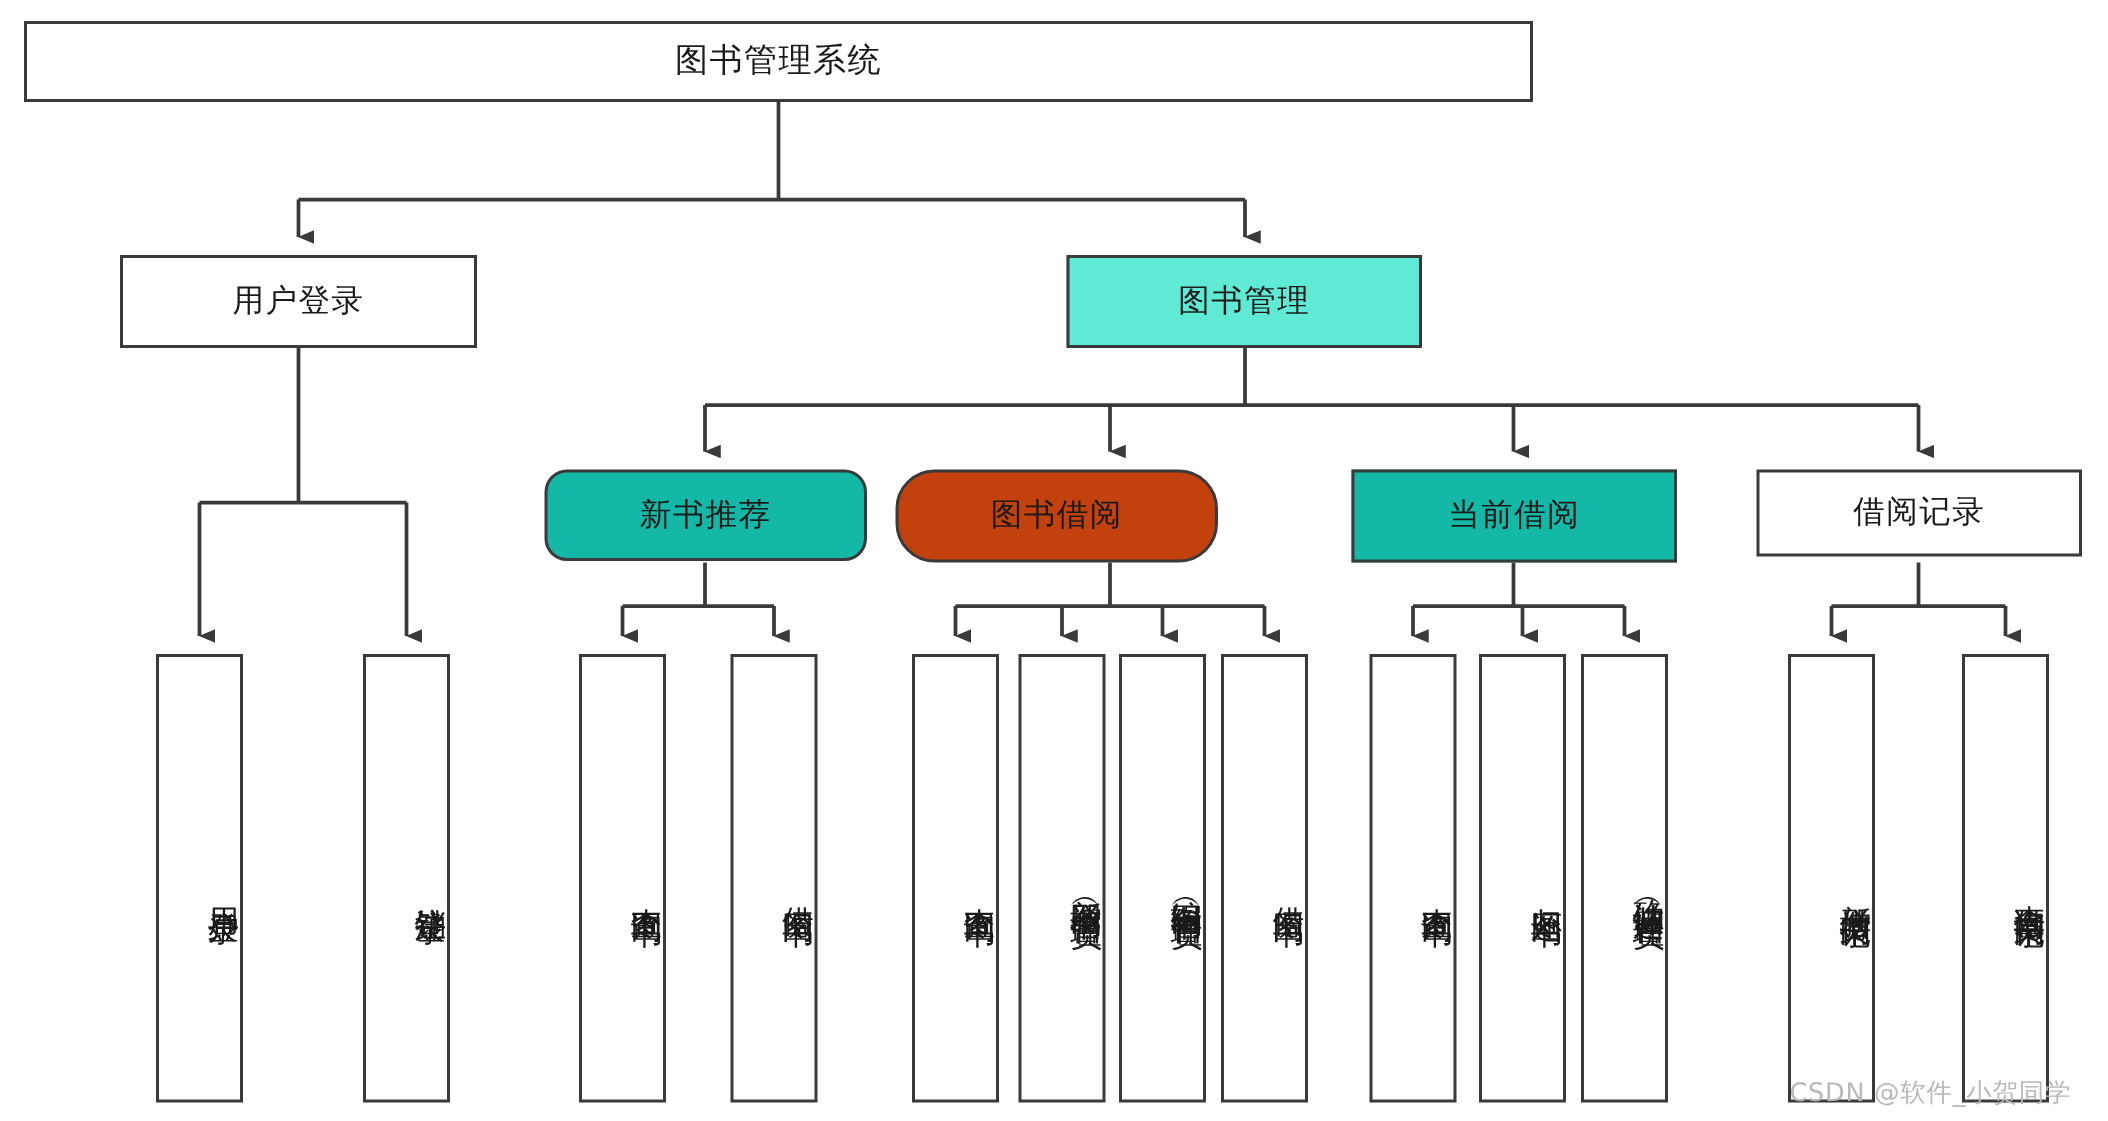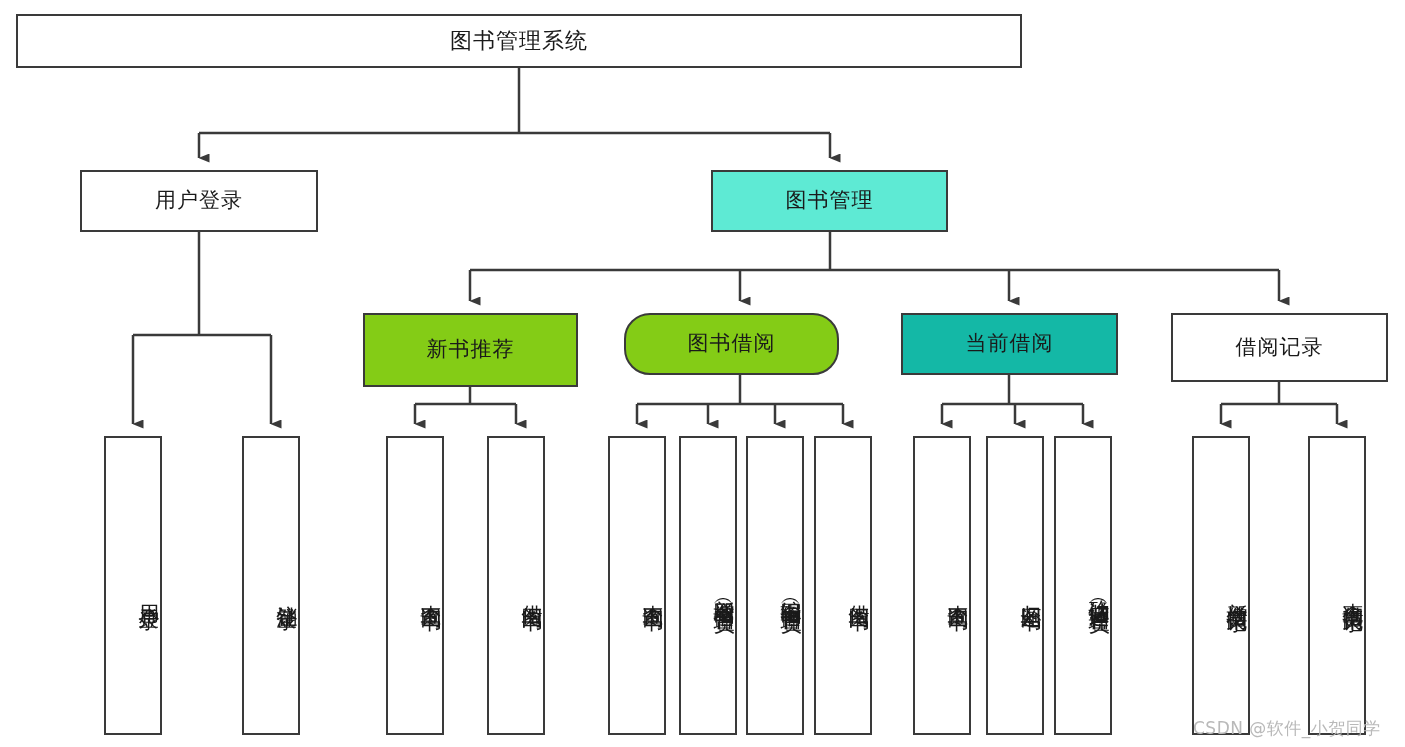--- a/index.html
+++ b/index.html
@@ -129,30 +129,30 @@
     <span>图书管理系统</span>
   </div>
 
   <div class="node horiz" id="node-l2-0" style="left: 80px; top: 170px; width: 238px; height: 62px; border-color: rgb(58, 58, 58); background: rgb(255, 255, 255); color: rgb(26, 26, 26);">
     <span>用户登录</span>
   </div>
   <div class="node horiz" id="node-l2-1" style="left: 711px; top: 170px; width: 237px; height: 62px; border-color: rgb(58, 58, 58); background: #5eead4; color: rgb(26, 26, 26);">
     <span>图书管理</span>
   </div>
 
-  <div class="node horiz" id="node-l3-0" style="left: 363px; top: 313px; width: 215px; height: 74px; border-color: rgb(58, 58, 58); background: #84cc16; color: rgb(26, 26, 26);">
+  <div class="node horiz" id="node-l3-0" style="left: 363px; top: 313px; width: 215px; height: 61px; border-color: rgb(58, 58, 58); background: #14b8a6; color: rgb(26, 26, 26); border-radius: 15px;">
     <span>新书推荐</span>
   </div>
-  <div class="node horiz" id="node-l3-1" style="left: 624px; top: 313px; width: 215px; height: 62px; border-color: rgb(58, 58, 58); background: #84cc16; color: rgb(26, 26, 26); border-radius: 26px;">
+  <div class="node horiz" id="node-l3-1" style="left: 597px; top: 313px; width: 215px; height: 62px; border-color: rgb(58, 58, 58); background: #c2410c; color: rgb(26, 26, 26); border-radius: 26px;">
     <span>图书借阅</span>
   </div>
   <div class="node horiz" id="node-l3-2" style="left: 901px; top: 313px; width: 217px; height: 62px; border-color: rgb(58, 58, 58); background: #14b8a6; color: rgb(26, 26, 26);">
     <span>当前借阅</span>
   </div>
-  <div class="node horiz" id="node-l3-3" style="left: 1171px; top: 313px; width: 217px; height: 69px; border-color: rgb(58, 58, 58); background: rgb(255, 255, 255); color: rgb(26, 26, 26);">
+  <div class="node horiz" id="node-l3-3" style="left: 1171px; top: 313px; width: 217px; height: 58px; border-color: rgb(58, 58, 58); background: rgb(255, 255, 255); color: rgb(26, 26, 26);">
     <span>借阅记录</span>
   </div>
 
   <div class="node vert" style="left: 104px; top: 436px; width: 58px; height: 299px; border-color: rgb(58, 58, 58); background: rgb(255, 255, 255); color: rgb(26, 26, 26);">
     <span class="vlabel">用户登录</span>
   </div>
   <div class="node vert" style="left: 242px; top: 436px; width: 58px; height: 299px; border-color: rgb(58, 58, 58); background: rgb(255, 255, 255); color: rgb(26, 26, 26);">
     <span class="vlabel">注销登录</span>
   </div>
   <div class="node vert" style="left: 386px; top: 436px; width: 58px; height: 299px; border-color: rgb(58, 58, 58); background: rgb(255, 255, 255); color: rgb(26, 26, 26);">

